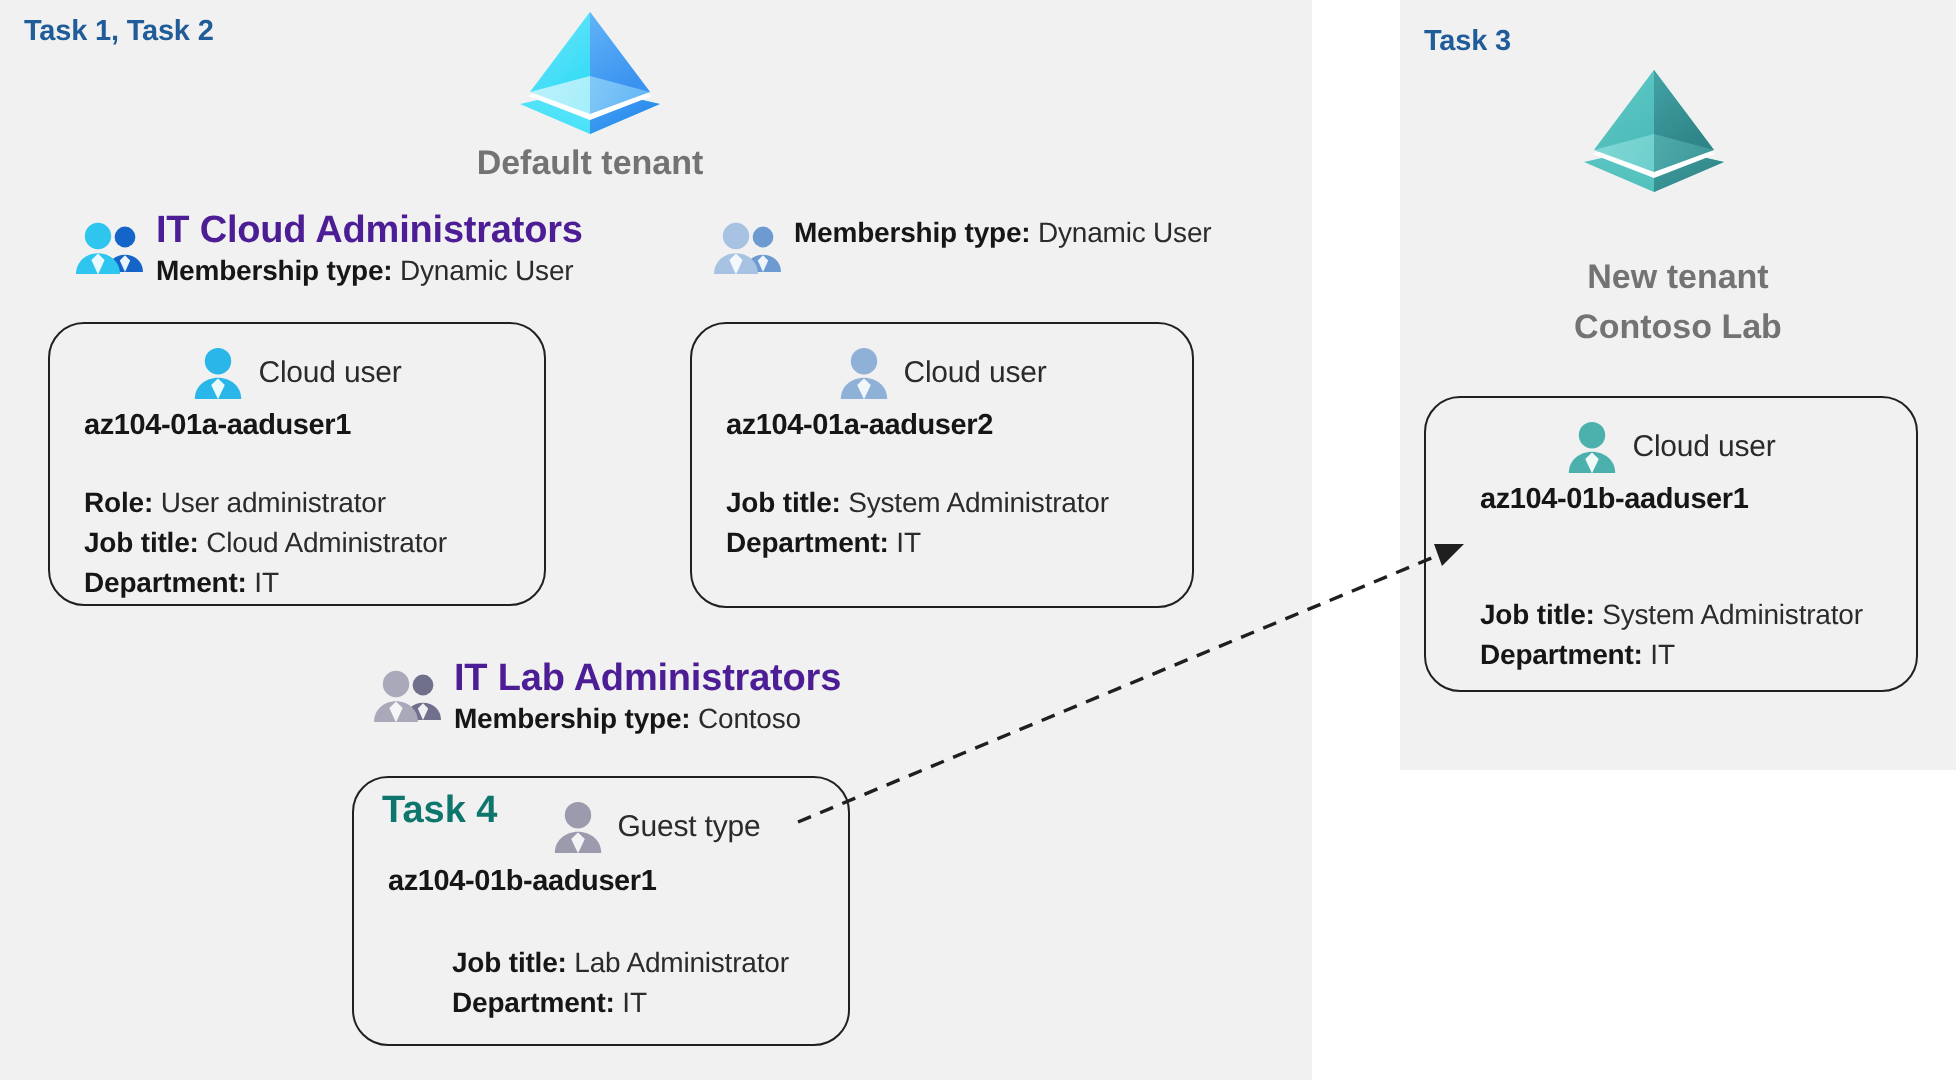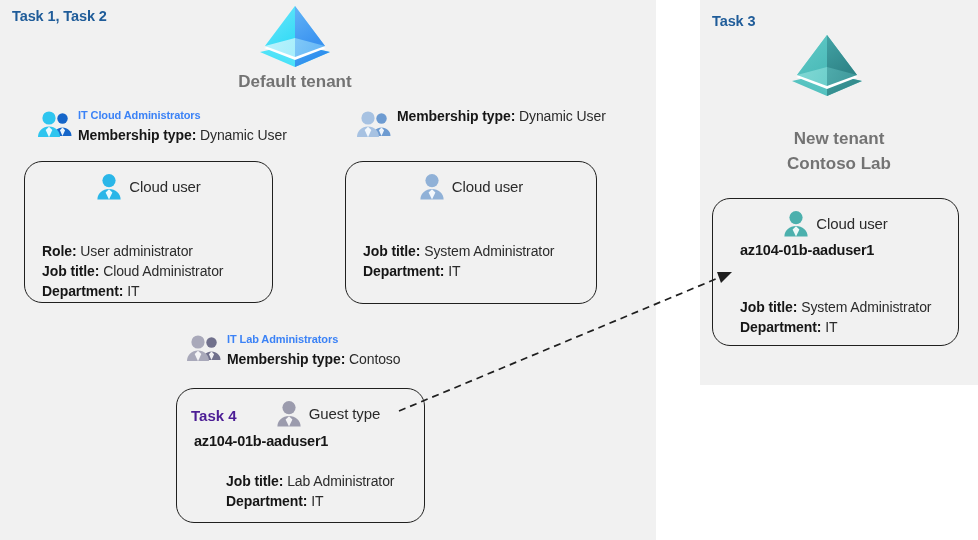--- a/index.html
+++ b/index.html
@@ -24,36 +24,36 @@
   }
   .tenant-title.two-line{line-height:25px;}
 
   
   .logo{position:absolute;}
 
   
   .group{position:absolute;}
   .group-icon{position:absolute;left:0;top:4px;}
   .group-text{position:absolute;left:40px;top:0;white-space:nowrap;}
-  .group-name{font-weight:bold;font-size:11px;color:#3b82f6;
+  .group-name{font-weight:bold;font-size:19px;color:#4c1d95;
       letter-spacing:-0.1px;line-height:19px;}
   .group-meta{font-size:14px;color:#2b2b2b;line-height:20px;letter-spacing:-0.1px;}
   .group-meta b{color:#161616;font-weight:bold;}
 
   
   .card{
     position:absolute;border:1.4px solid #20201f;border-radius:18px;
     background:#f1f1f1;box-sizing:border-box;
   }
   .card-head{position:absolute;left:0;right:0;top:8px;height:32px;
       display:flex;align-items:center;justify-content:center;}
   .card-head .usericon{margin-right:7px;}
   .card-head .utype{font-size:15px;color:#2b2b2b;letter-spacing:-0.1px;}
-  .card-task{position:absolute;left:14px;top:18px;color:#4c1d95;
-      font-weight:bold;font-size:15px;}
+  .card-task{position:absolute;left:14px;top:6px;color:#0f766e;
+      font-weight:bold;font-size:19px;}
   .card-uname{position:absolute;font-weight:bold;font-size:14.5px;
       color:#161616;letter-spacing:-0.2px;white-space:nowrap;}
   .card-attrs{position:absolute;font-size:14px;color:#2b2b2b;
       line-height:20px;letter-spacing:-0.1px;white-space:nowrap;}
   .card-attrs b{color:#161616;font-weight:bold;}
   .card-attrs div{white-space:nowrap;}
 
   svg{display:block;overflow:visible;}
   #connector{position:absolute;left:0;top:0;width:978px;height:540px;
       pointer-events:none;}
@@ -169,20 +169,21 @@
   <div class="card-head">
     <span class="usericon">
       <svg width="26" height="27" viewBox="0 0 26 27">
         <circle cx="13" cy="7.6" r="6.6" fill="#2ab6e8"></circle>
         <path d="M1.4 26.5c0-6.3 5.2-10.6 11.6-10.6s11.6 4.3 11.6 10.6z" fill="#2ab6e8"></path>
         <path d="M13 16.2l3.4 3.3L13 26.6l-3.4-7.1z" fill="#eafaff"></path>
       </svg>
     </span>
     <span class="utype">Cloud user</span>
   </div>
+  <div class="card-uname" style="left:17px;top:43px;">az104-01a-aaduser1</div>
   <div class="card-attrs" style="left:17px;top:79px;">
     <div><b>Role:</b>
       <span>User administrator</span></div>
     <div><b>Job title:</b>
       <span>Cloud Administrator</span></div>
     <div><b>Department:</b>
       <span>IT</span></div>
   </div>
 </div>
 
@@ -190,20 +191,21 @@
   <div class="card-head">
     <span class="usericon">
       <svg width="26" height="27" viewBox="0 0 26 27">
         <circle cx="13" cy="7.6" r="6.6" fill="#90b1d7"></circle>
         <path d="M1.4 26.5c0-6.3 5.2-10.6 11.6-10.6s11.6 4.3 11.6 10.6z" fill="#90b1d7"></path>
         <path d="M13 16.2l3.4 3.3L13 26.6l-3.4-7.1z" fill="#f2f7fc"></path>
       </svg>
     </span>
     <span class="utype">Cloud user</span>
   </div>
+  <div class="card-uname" style="left:17px;top:43px;">az104-01a-aaduser2</div>
   <div class="card-attrs" style="left:17px;top:79px;">
     <div><b>Job title:</b>
       <span>System Administrator</span></div>
     <div><b>Department:</b>
       <span>IT</span></div>
   </div>
 </div>
 
 <div class="card" style="left:176px;top:388px;width:249px;height:135px;">
   <div class="card-task">Task 4</div>

